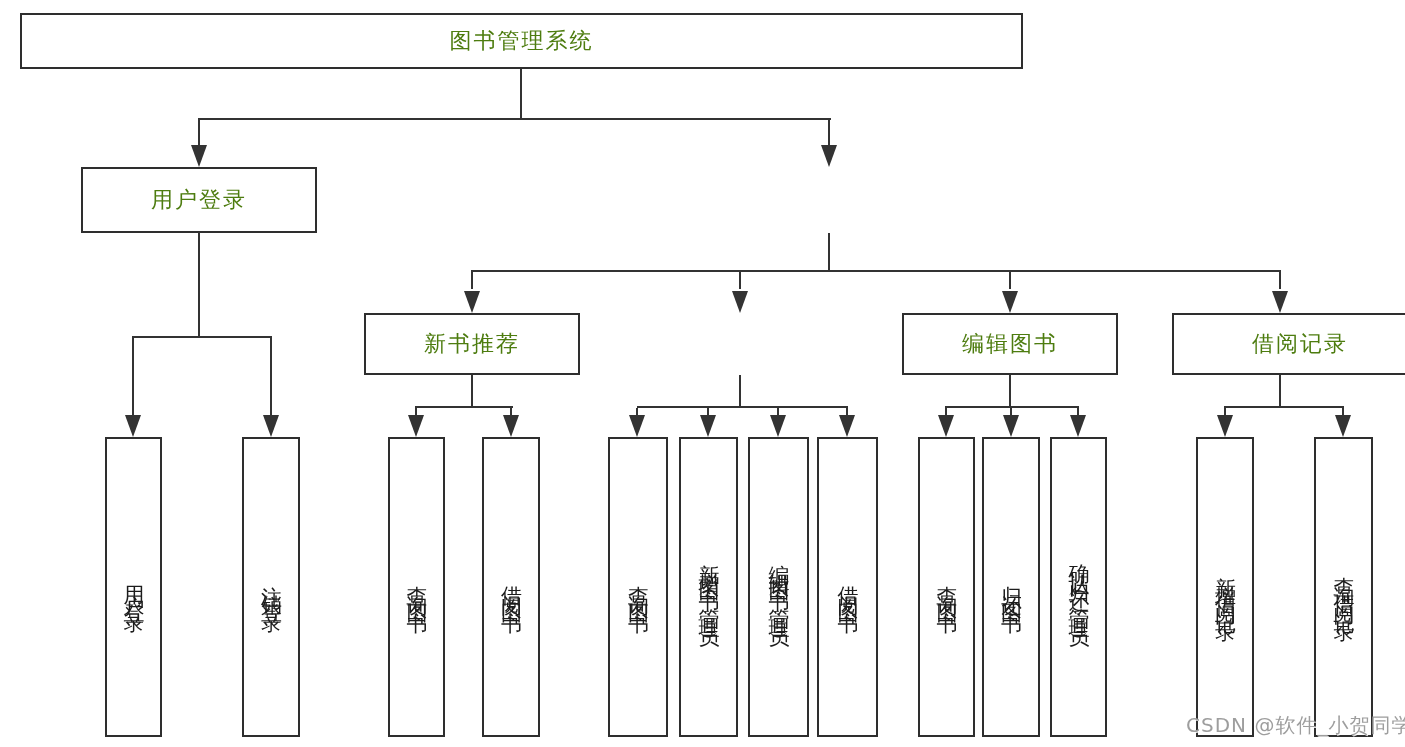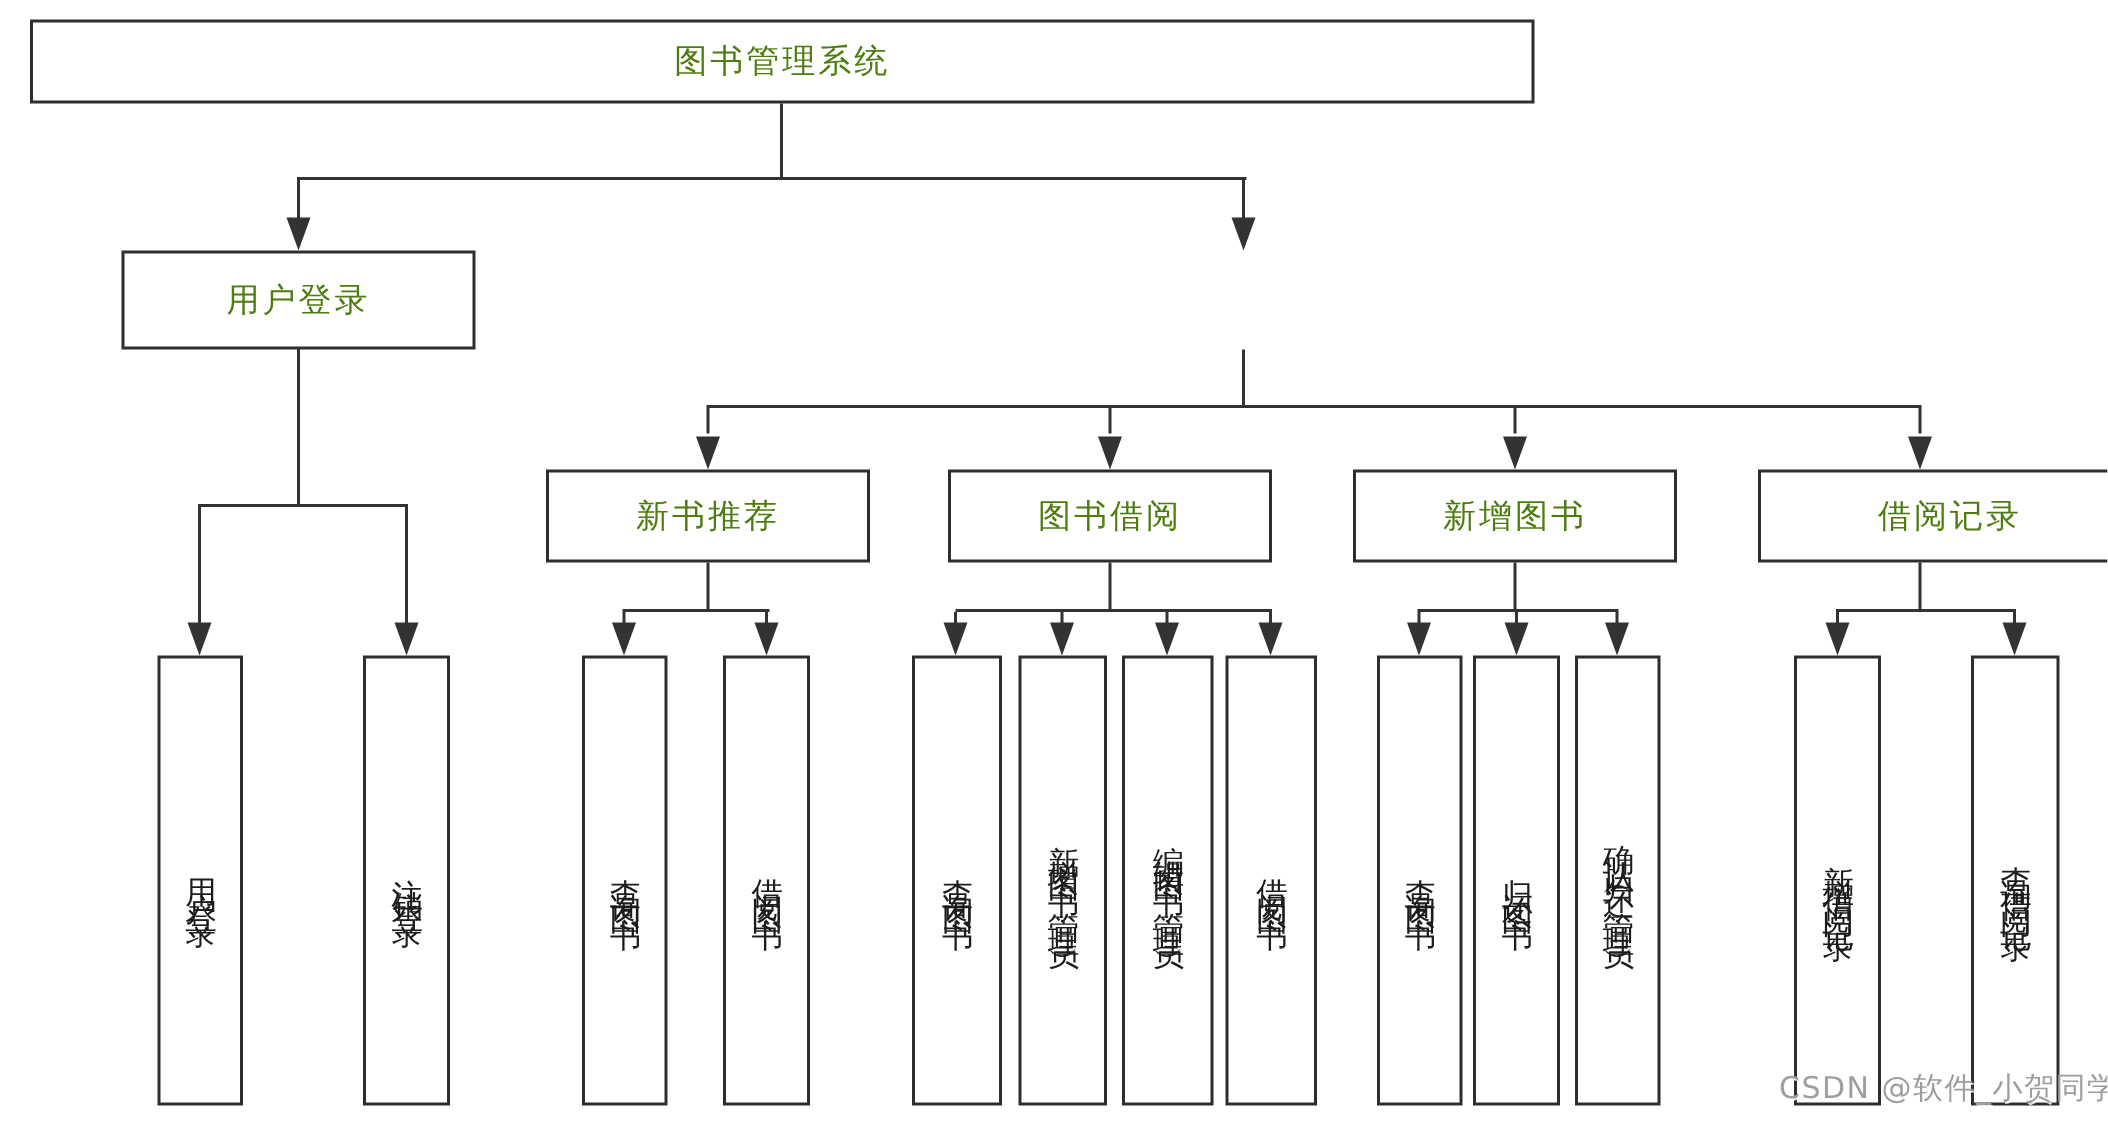--- a/index.html
+++ b/index.html
@@ -89,25 +89,22 @@
   <div class="vline" style="left:1009px;top:272px;height:17px"></div>
   <div class="vline" style="left:1279px;top:272px;height:17px"></div>
   <div class="arrow" style="left:464px;top:291px"></div>
   <div class="arrow" style="left:732px;top:291px"></div>
   <div class="arrow" style="left:1002px;top:291px"></div>
   <div class="arrow" style="left:1272px;top:291px"></div>
 
   <div class="box" style="left:364px;top:313px;width:216px;height:62px">
     <span class="h-label">新书推荐</span>
   </div>
-  <div class="box" style="left:632px;top:313px;width:216px;height:62px">
-    <span class="h-label">图书借阅</span>
-  </div>
   <div class="box" style="left:902px;top:313px;width:216px;height:62px">
-    <span class="h-label">新增图书</span>
+    <span class="h-label">编辑图书</span>
   </div>
   <div class="box" style="left:1172px;top:313px;width:256px;height:62px">
     <span class="h-label">借阅记录</span>
   </div>
 
   <div class="vline" style="left:471px;top:375px;height:31px"></div>
   <div class="hline" style="left:415px;top:406px;width:98px"></div>
   <div class="vline" style="left:415px;top:408px;height:10px"></div>
   <div class="vline" style="left:510px;top:408px;height:10px"></div>
   <div class="arrow" style="left:408px;top:415px"></div>

